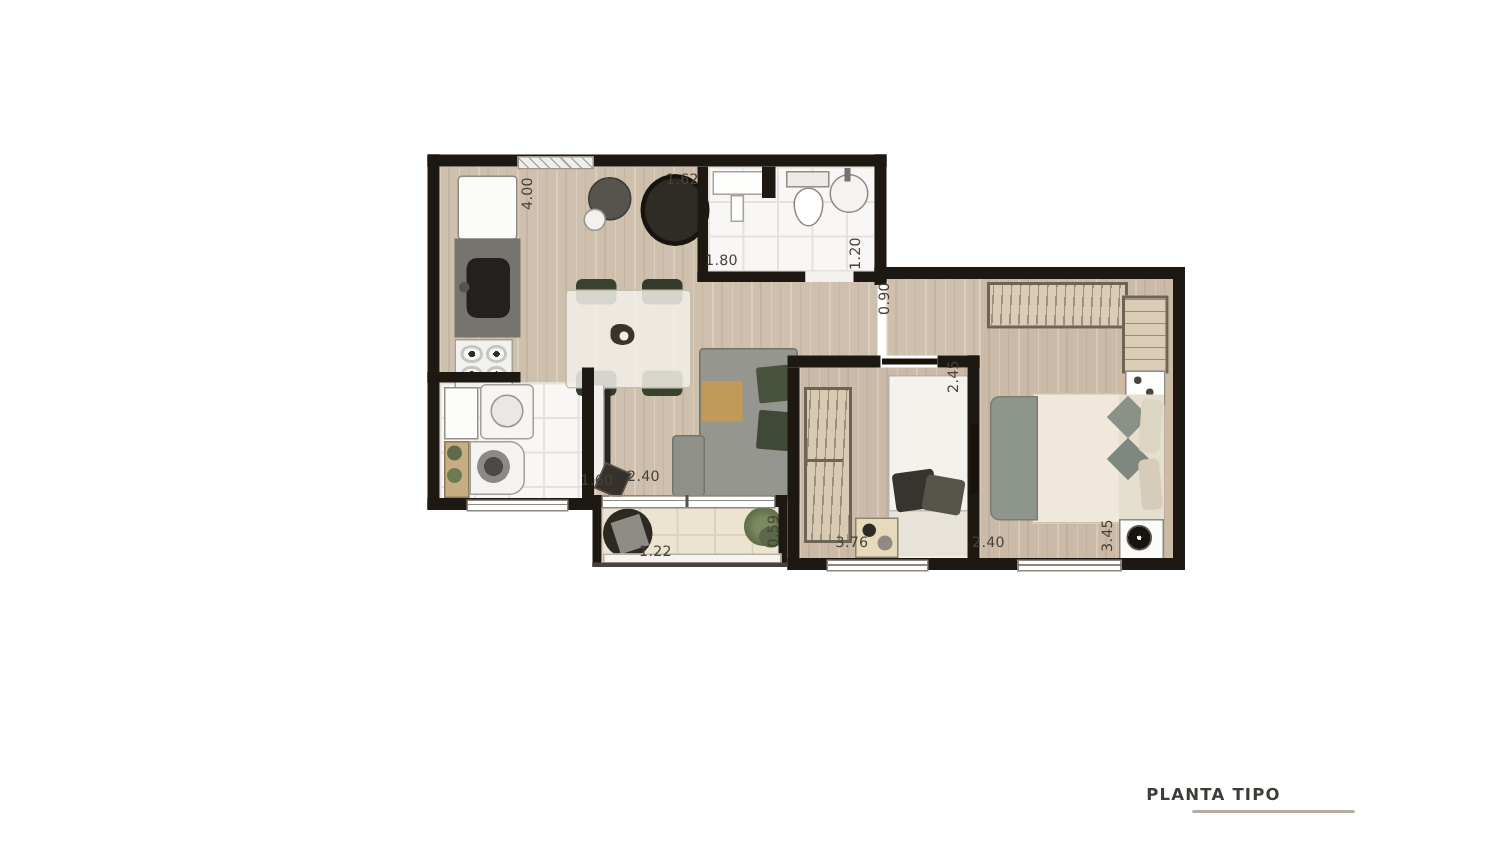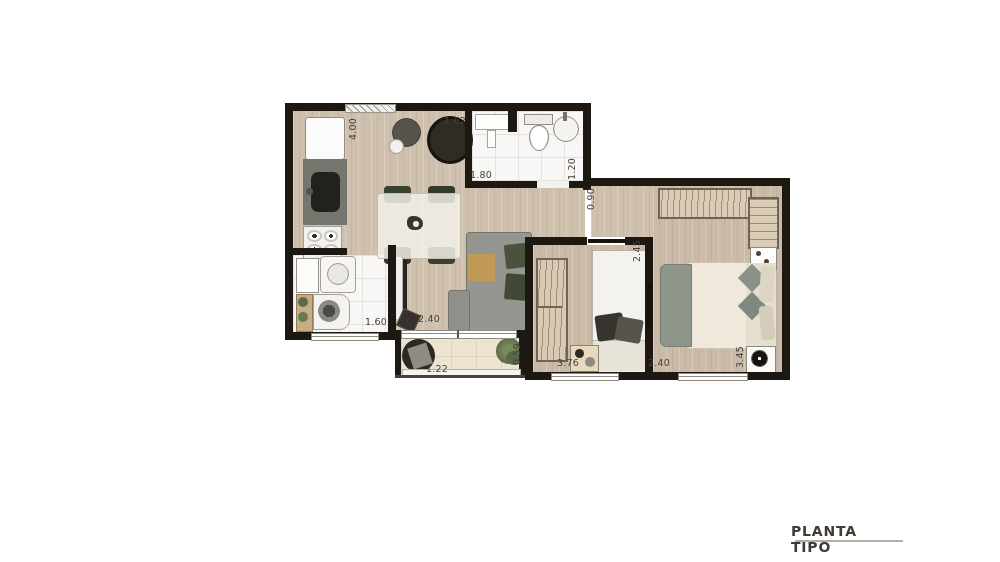--- a/index.html
+++ b/index.html
@@ -24,22 +24,22 @@
   .cross{background-image:
     linear-gradient(45deg, transparent 47%, #9a958c 47% 53%, transparent 53%),
     linear-gradient(-45deg, transparent 47%, #9a958c 47% 53%, transparent 53%);}
   .diag{background-image:linear-gradient(135deg, transparent 47%, #9a958c 47% 52%, transparent 52%);}
   .clothes{background-image:repeating-linear-gradient(93deg, transparent 0 2px, rgba(95,85,70,.5) 2px 3px, transparent 3px 6px);}
   .shelves{background-image:repeating-linear-gradient(0deg, transparent 0 7px, rgba(95,85,70,.55) 7px 8px);}
   .circ{border-radius:50%;}
   .dim{position:absolute;font-size:9.5px;color:#474239;letter-spacing:.2px;white-space:nowrap;
        transform:translate(-50%,-50%);}
   .dim.v{transform:translate(-50%,-50%) rotate(-90deg);}
-  .title{position:absolute;left:791px;top:523px;width:108px;
-         font-size:14px;font-weight:bold;letter-spacing:.8px;color:#3f3b37;}
+  .title{position:absolute;left:755px;top:523px;width:108px;text-align:center;
+         font-size:11px;font-weight:bold;letter-spacing:.8px;color:#3f3b37;}
   .rule{position:absolute;left:795px;top:540px;width:108px;height:2px;background:#b5ada0;}
   .burners{display:grid;grid-template-columns:1fr 1fr;gap:2px;padding:3px;box-sizing:border-box;height:100%;}
   .burner{border:2px solid #c6c6c1;border-radius:50%;background:radial-gradient(circle,#2e2e2c 32%,#fafaf8 33%);}
 </style>
 </head>
 <body>
 
 <div class="stage">
 
   <div class="floor-wood" style="left:293px;top:111px;width:292px;height:224px;"></div>
@@ -164,21 +164,21 @@
   <div class="win-h" style="left:678px;top:373px;width:68px;height:6px;"></div>
   <div class="abs" style="left:402px;top:369px;width:117px;height:5px;background:#f5f4f1;border:1px solid #b5afa4;"></div>
   <div class="abs" style="left:395px;top:375px;width:130px;height:3px;background:#49423a;"></div>
 
   <div class="dim v" style="left:352px;top:129px;">4.00</div>
   <div class="dim" style="left:455px;top:120px;">1.62</div>
   <div class="dim" style="left:481px;top:174px;">1.80</div>
   <div class="dim v" style="left:571px;top:169px;">1.20</div>
   <div class="dim v" style="left:590px;top:199px;">0.90</div>
   <div class="dim v" style="left:636px;top:251px;">2.45</div>
-  <div class="dim" style="left:376px;top:321px;">1.60</div>
+  <div class="dim" style="left:398px;top:321px;">1.60</div>
   <div class="dim" style="left:429px;top:318px;">2.40</div>
   <div class="dim" style="left:437px;top:368px;">1.22</div>
   <div class="dim v" style="left:516px;top:354px;">0.59</div>
   <div class="dim" style="left:568px;top:362px;">3.76</div>
   <div class="dim" style="left:659px;top:362px;">2.40</div>
   <div class="dim v" style="left:739px;top:357px;">3.45</div>
 
   <div class="title">PLANTA TIPO</div>
   <div class="rule"></div>
 

